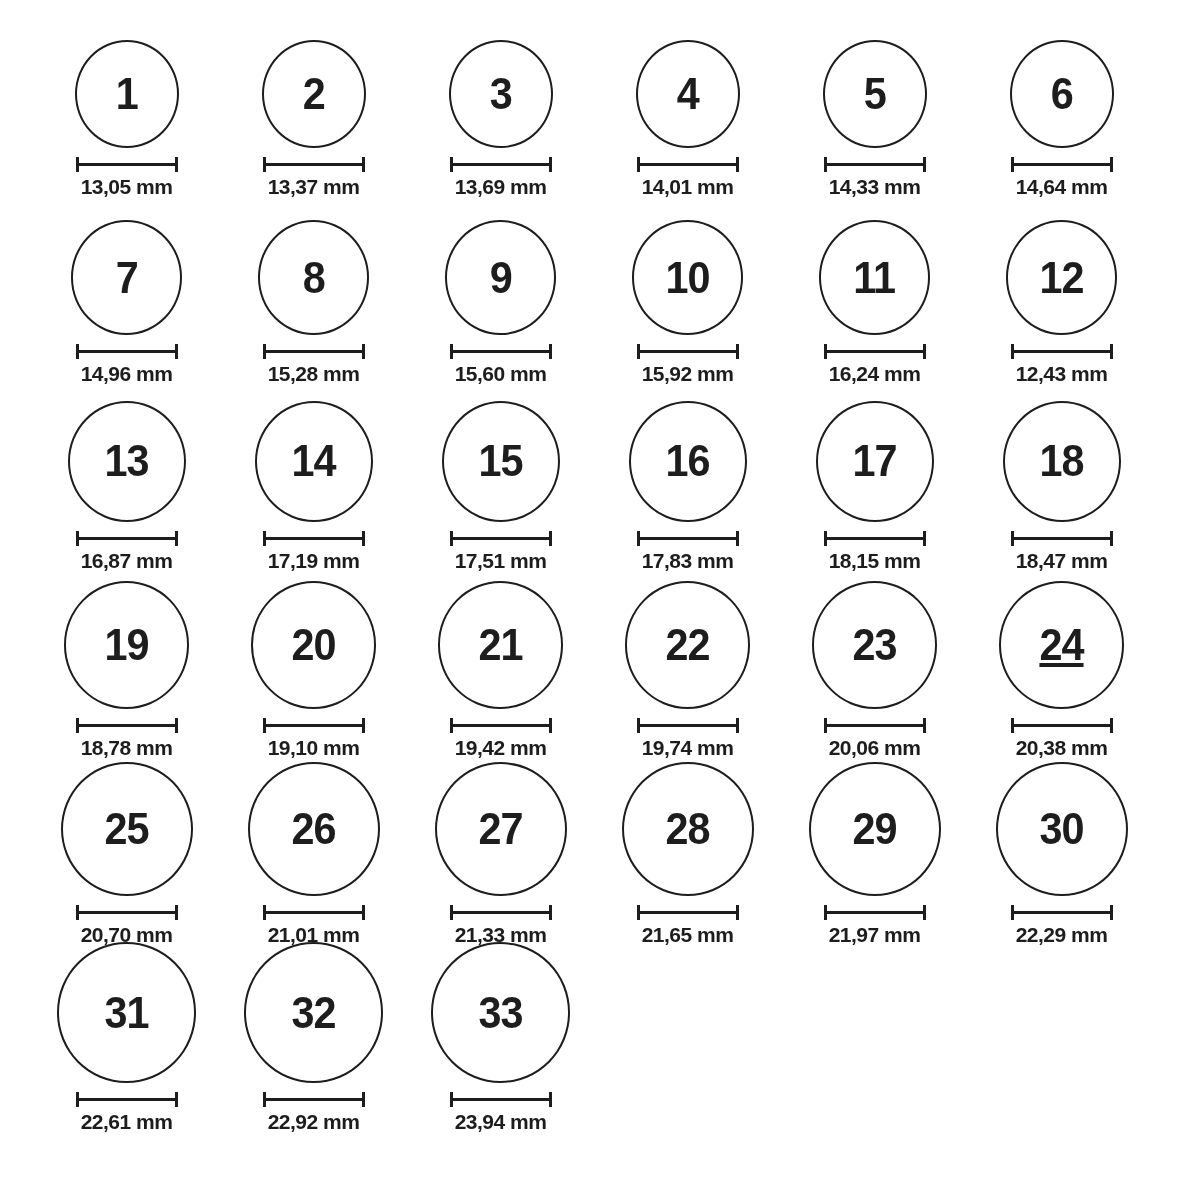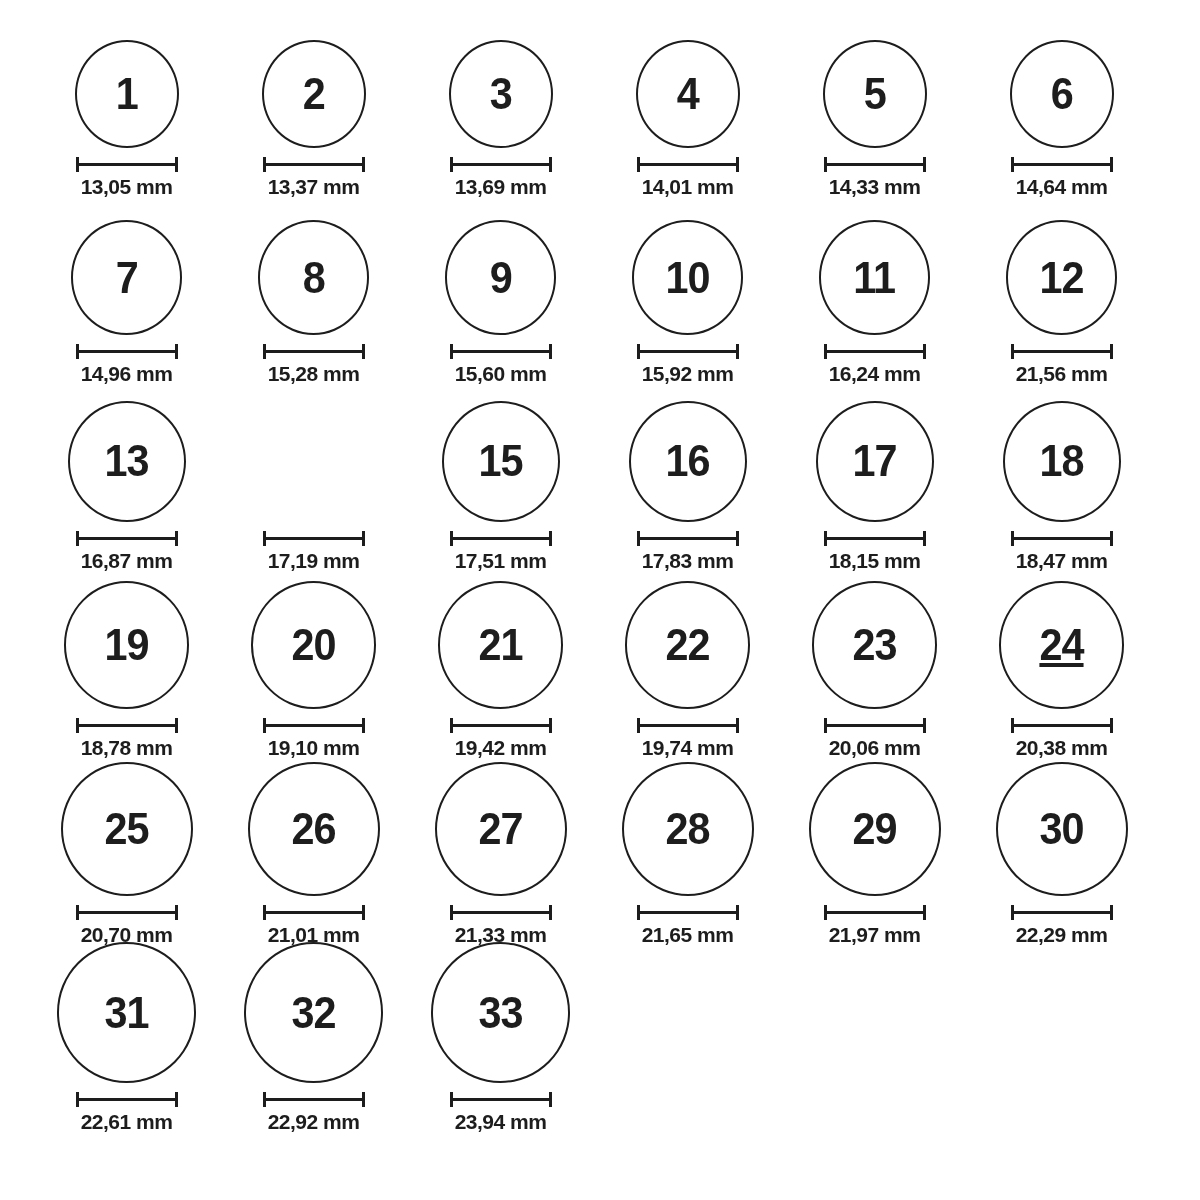--- a/index.html
+++ b/index.html
@@ -151,30 +151,33 @@
       <span class="num">11</span>
     </div>
     <div class="ruler"></div>
     <figcaption class="label">16,24 mm</figcaption>
   </figure>
     <figure class="cell">
     <div class="circle" style="width: 111px; height: 114.5px;">
       <span class="num">12</span>
     </div>
     <div class="ruler"></div>
-    <figcaption class="label">21,56 mm</figcaption>
+    <figcaption class="label">12,43 mm</figcaption>
   </figure>
     <figure class="cell">
     <div class="circle" style="width: 118px; height: 121px;">
       <span class="num">13</span>
     </div>
     <div class="ruler"></div>
     <figcaption class="label">16,87 mm</figcaption>
   </figure>
     <figure class="cell">
+    <div class="circle" style="width: 118px; height: 121px;">
+      <span class="num">14</span>
+    </div>
     <div class="ruler"></div>
     <figcaption class="label">17,19 mm</figcaption>
   </figure>
     <figure class="cell">
     <div class="circle" style="width: 118px; height: 121px;">
       <span class="num">15</span>
     </div>
     <div class="ruler"></div>
     <figcaption class="label">17,51 mm</figcaption>
   </figure>

